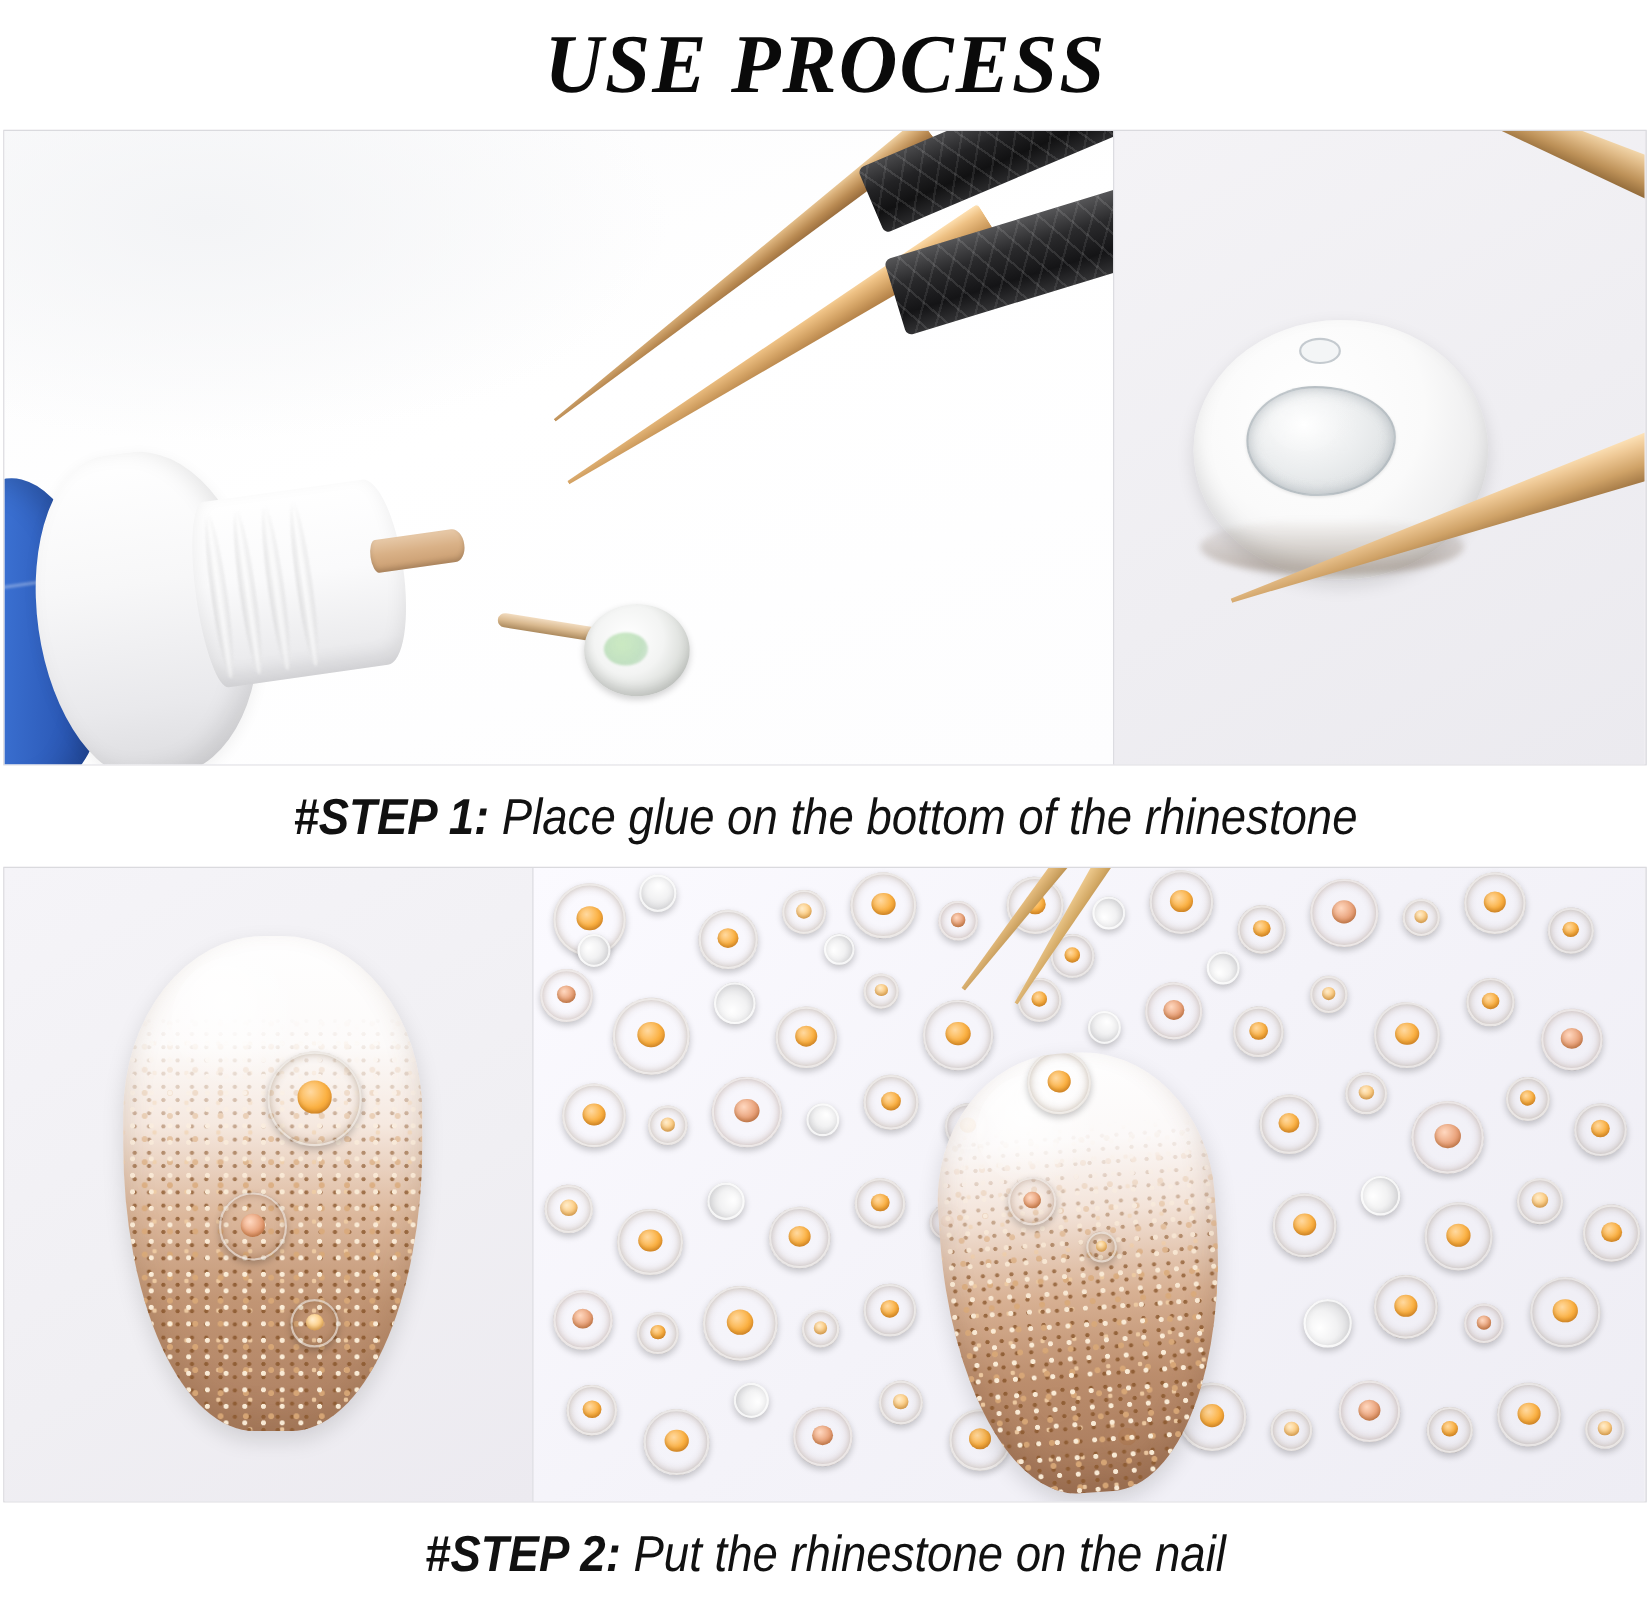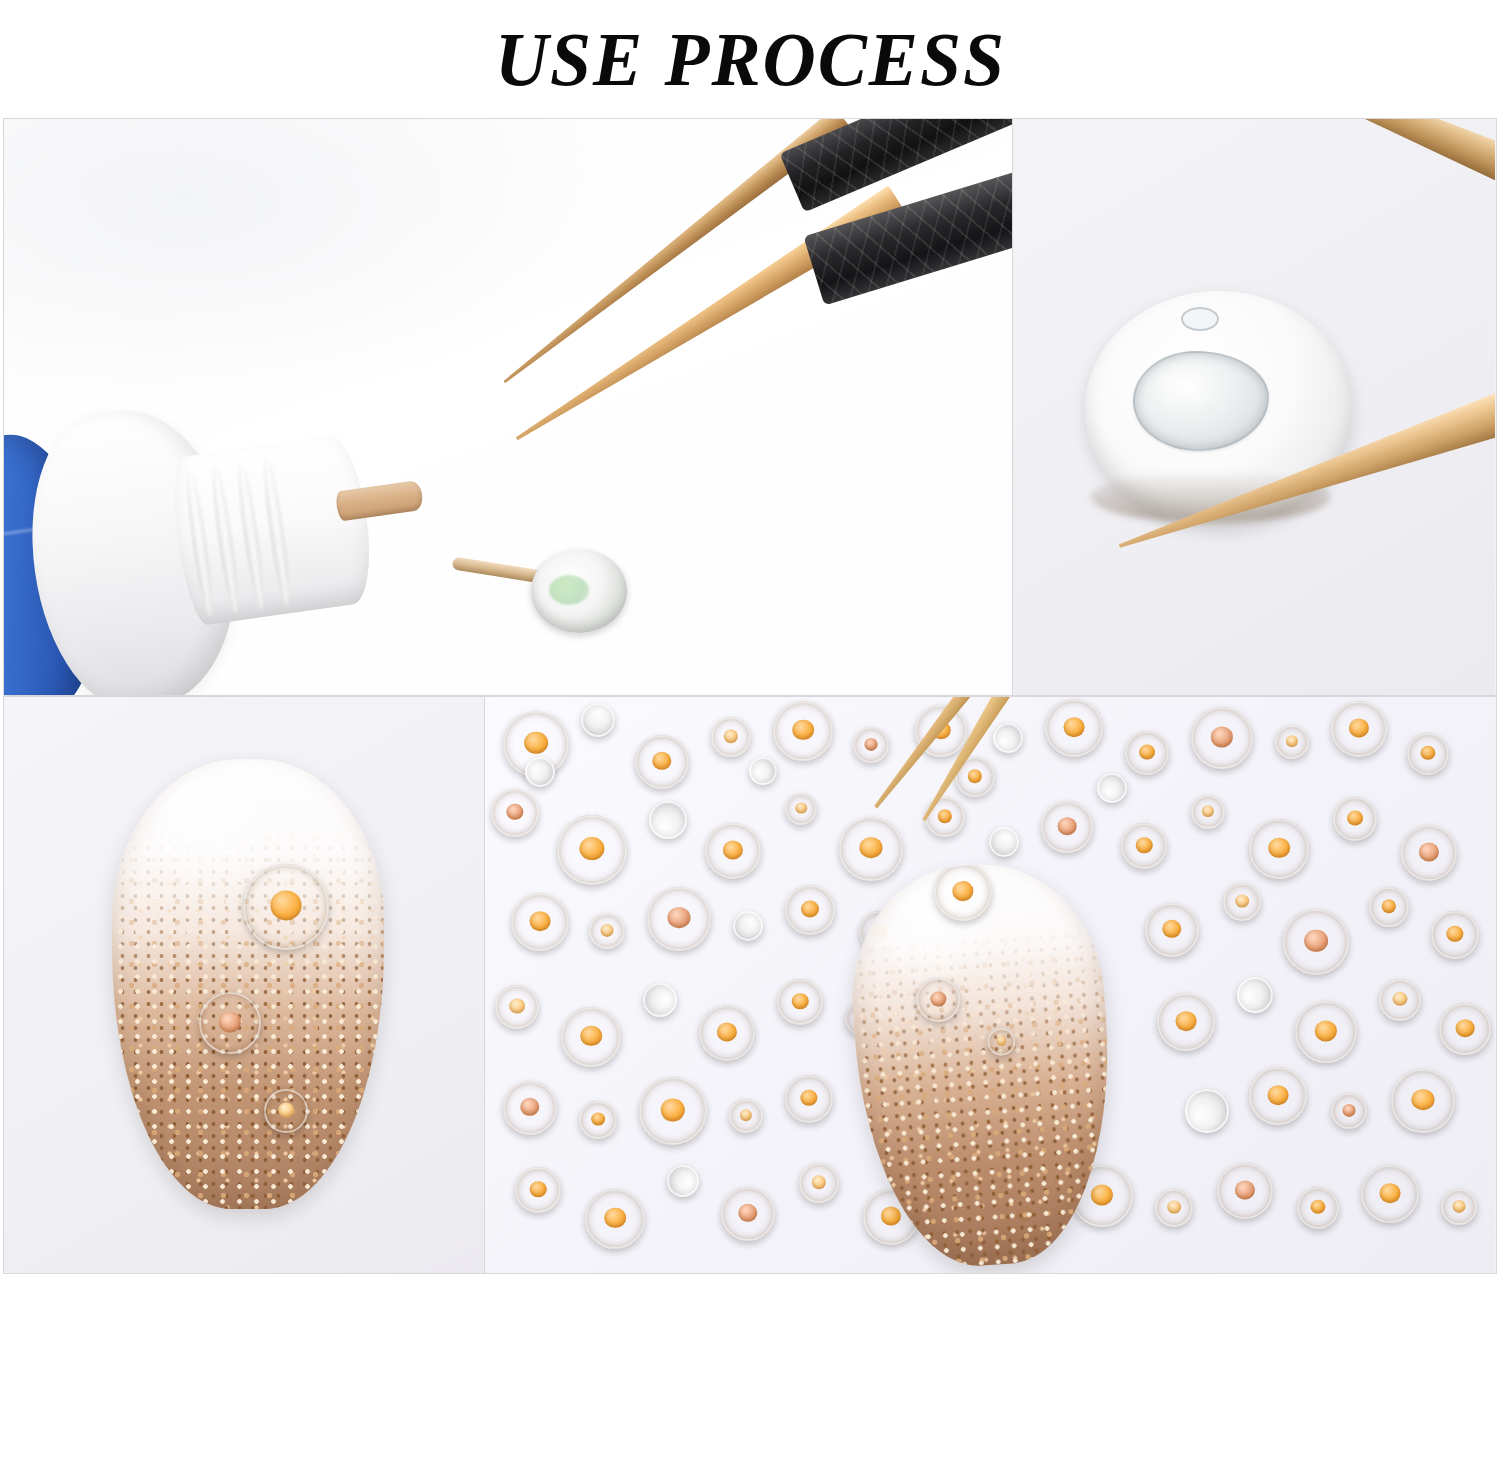--- a/index.html
+++ b/index.html
@@ -439,20 +439,25 @@
         <div class="glue-mini"></div>
       </div>
       <div class="tweez-1b">
         <div class="tw1b-up"></div>
         <div class="tw1b-lo"></div>
       </div>
     </div>
 
   </div>
 
+  <div class="caption">
+    <div class="txt">
+      <span class="lead">#STEP 1:</span><span class="rest"> Place glue on the bottom of the rhinestone</span>
+    </div>
+  </div>
 </div>
 
 <div class="step-block">
   <div class="panel-row step2">
 
     <div class="panel p2a">
       <div class="bg-soft-2a"></div>
       <div class="nail">
         <div class="nail-glitter"></div>
         <div class="nail-shine"></div>
@@ -881,13 +886,18 @@
 
       <div class="tweez-2b">
 
         <div class="tw2-gold-a"></div>
         <div class="tw2-gold-b"></div>
       </div>
     </div>
 
   </div>
 
+  <div class="caption">
+    <div class="txt">
+      <span class="lead">#STEP 2:</span><span class="rest"> Put the rhinestone on the nail</span>
+    </div>
+  </div>
 </div>
 
 </body></html>

